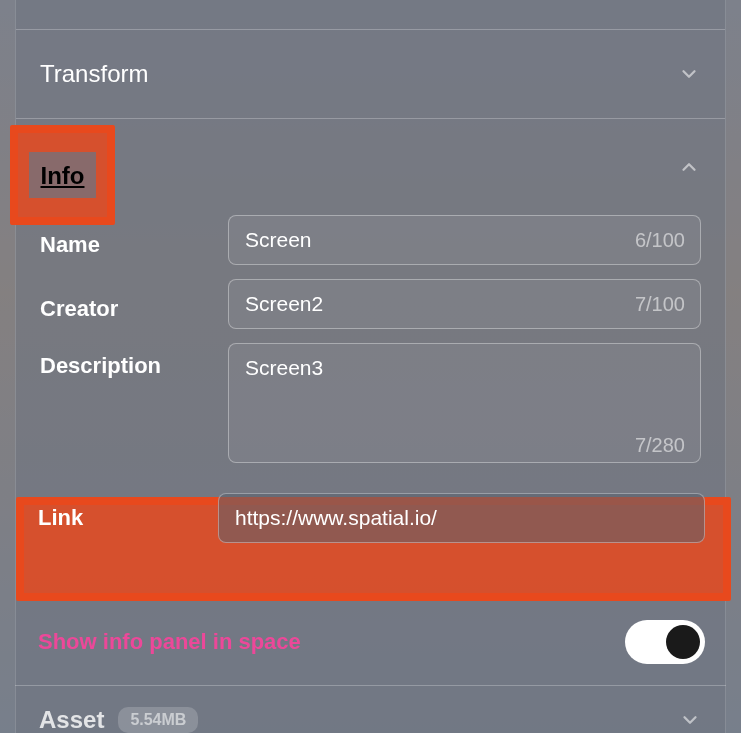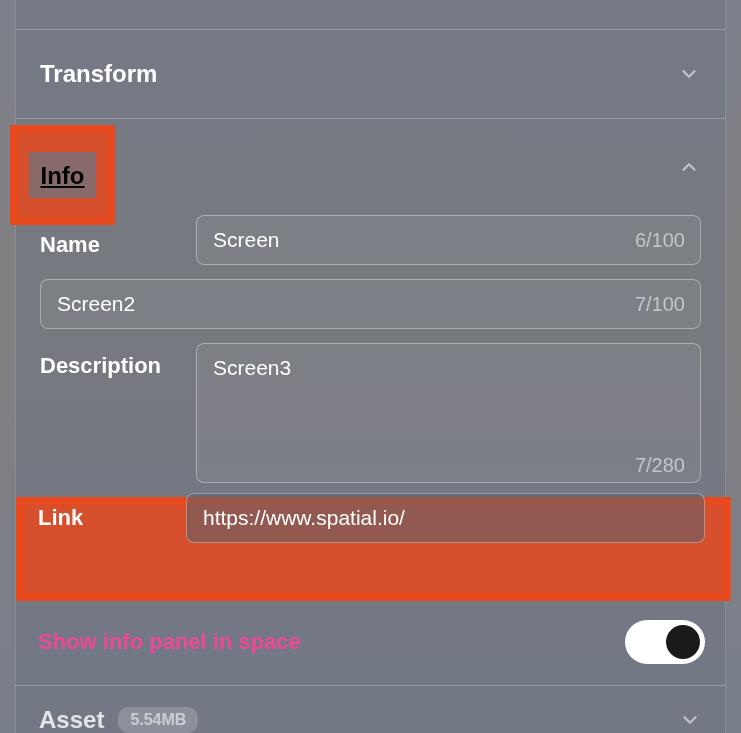--- a/index.html
+++ b/index.html
@@ -27,21 +27,21 @@
   }
   .section-header {
     display: flex;
     align-items: center;
     justify-content: space-between;
     padding: 30px 24px;
     cursor: pointer;
   }
   .section-header h2 {
     font-size: 24px;
-    font-weight: 700;
+    font-weight: 400;
     color: #fff;
   }
   .chev {
     width: 24px; height: 24px;
     display: flex; align-items: center; justify-content: center;
   }
   .chev svg { width: 22px; height: 22px; stroke: rgba(255,255,255,0.55); stroke-width: 2.5; fill: none; stroke-linecap: round; stroke-linejoin: round; }
   .divider { border-top: 1px solid rgba(255,255,255,0.25); }
   
   .hl {
@@ -88,35 +88,35 @@
     z-index: 6;
   }
   .row.top { align-items: flex-start; }
   .row .label {
     width: 140px;
     font-size: 22px;
     font-weight: 700;
     color: #fff;
     padding-top: 10px;
   }
-  .field-wrap { flex: 1; position: relative; }
+  .field-wrap { flex: 1; position: relative; margin-left: 32px; }
   .input, .textarea {
     width: 100%;
     background: rgba(255,255,255,0.05);
     border: 1px solid rgba(255,255,255,0.35);
     border-radius: 8px;
     color: #fff;
     font-size: 21px;
     font-family: inherit;
     padding: 12px 90px 12px 16px;
     outline: none;
   }
   .textarea {
     resize: none;
-    height: 140px;
+    height: 120px;
     padding: 12px 16px 34px 16px;
   }
   .counter {
     position: absolute;
     right: 16px;
     color: rgba(255,255,255,0.55);
     font-size: 20px;
     pointer-events: none;
   }
   .counter.inline { top: 50%; transform: translateY(-50%); }
@@ -226,20 +226,21 @@
 
     <div class="row">
       <div class="label">Name</div>
       <div class="field-wrap">
         <input class="input" type="text" value="Screen" style="">
         <span class="counter inline">6/100</span>
       </div>
     </div>
 
     <div class="row">
+      <div class="label">Creator</div>
       <div class="field-wrap">
         <input class="input" type="text" value="Screen2" style="">
         <span class="counter inline">7/100</span>
       </div>
     </div>
 
     <div class="row top">
       <div class="label">Description</div>
       <div class="field-wrap">
         <textarea class="textarea" style="">Screen3</textarea>

